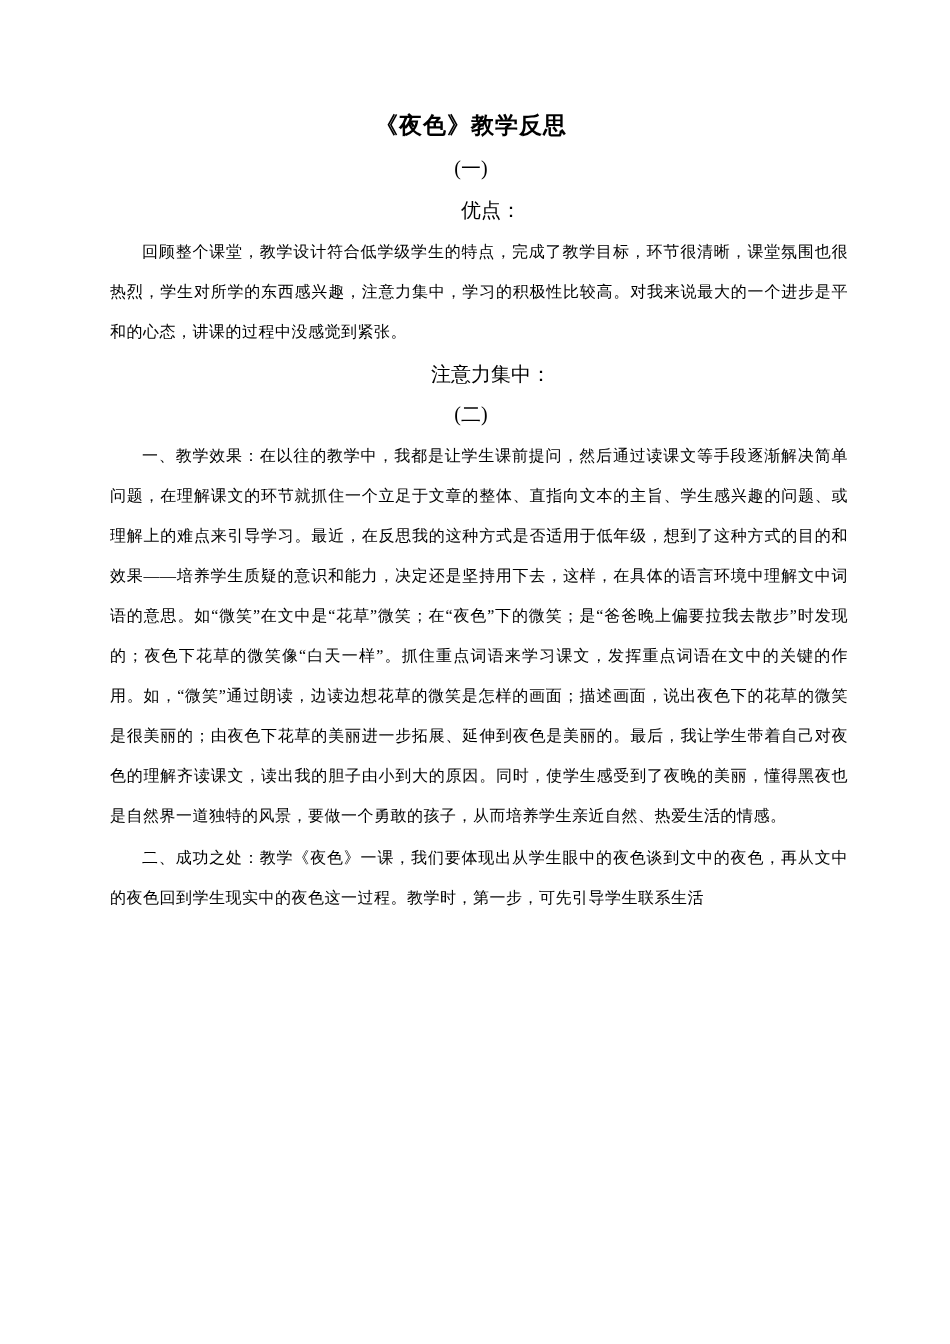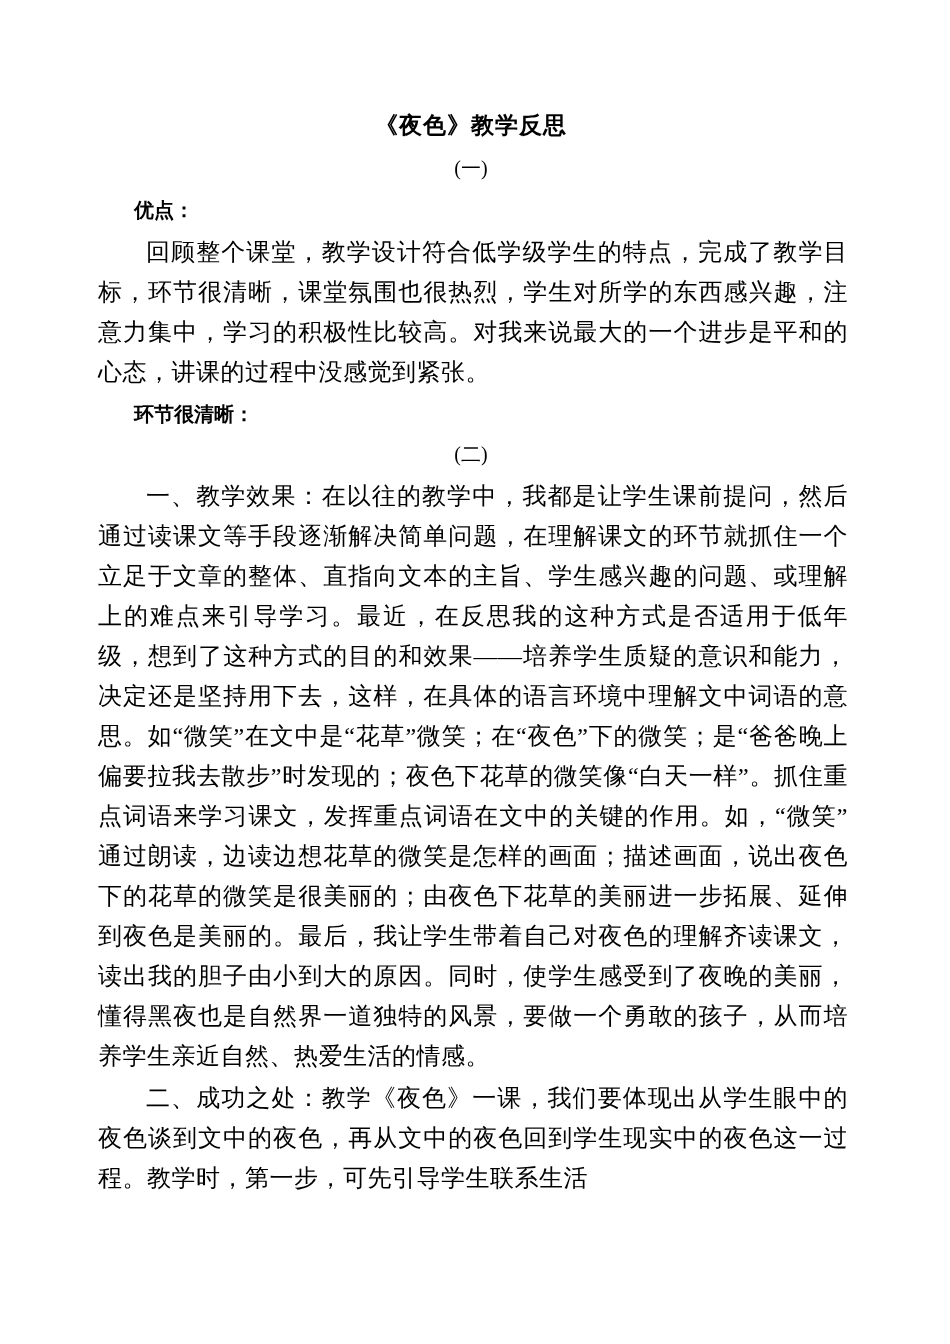--- a/index.html
+++ b/index.html
@@ -30,47 +30,48 @@
   }
   .section-label {
     font-size: 20px;
     text-align: center;
     line-height: 36px;
     margin: 0 0 4px 0;
   }
   .sub-heading {
     margin: 2px 0 2px 0;
     font-size: 20px;
-    font-weight: bold;
+    font-weight: normal;
     line-height: 40px;
     text-indent: 2em;
+    text-align: center;
   }
   .body-para {
-    margin: 0 0 2px 4px;
-    font-size: 24px;
+    margin: 0 0 2px 16px;
+    font-size: 16px;
     line-height: 40px;
     text-indent: 2em;
     text-align: justify;
     letter-spacing: 0.5px;
   }
 </style>
 </head>
 <body>
 
 <div class="page">
 
   <h1 class="doc-title">《夜色》教学反思</h1>
 
   <div class="section-label">(一)</div>
 
   <h2 class="sub-heading">优点：</h2>
 
   <p class="body-para">回顾整个课堂，教学设计符合低学级学生的特点，完成了教学目标，环节很清晰，课堂氛围也很热烈，学生对所学的东西感兴趣，注意力集中，学习的积极性比较高。对我来说最大的一个进步是平和的心态，讲课的过程中没感觉到紧张。</p>
 
-  <h2 class="sub-heading">环节很清晰：</h2>
+  <h2 class="sub-heading">注意力集中：</h2>
 
 
   <div class="section-label">(二)</div>
 
 
   <p class="body-para">一、教学效果：在以往的教学中，我都是让学生课前提问，然后通过读课文等手段逐渐解决简单问题，在理解课文的环节就抓住一个立足于文章的整体、直指向文本的主旨、学生感兴趣的问题、或理解上的难点来引导学习。最近，在反思我的这种方式是否适用于低年级，想到了这种方式的目的和效果——培养学生质疑的意识和能力，决定还是坚持用下去，这样，在具体的语言环境中理解文中词语的意思。如“微笑”在文中是“花草”微笑；在“夜色”下的微笑；是“爸爸晚上偏要拉我去散步”时发现的；夜色下花草的微笑像“白天一样”。抓住重点词语来学习课文，发挥重点词语在文中的关键的作用。如，“微笑”通过朗读，边读边想花草的微笑是怎样的画面；描述画面，说出夜色下的花草的微笑是很美丽的；由夜色下花草的美丽进一步拓展、延伸到夜色是美丽的。最后，我让学生带着自己对夜色的理解齐读课文，读出我的胆子由小到大的原因。同时，使学生感受到了夜晚的美丽，懂得黑夜也是自然界一道独特的风景，要做一个勇敢的孩子，从而培养学生亲近自然、热爱生活的情感。</p>
 
   <p class="body-para">二、成功之处：教学《夜色》一课，我们要体现出从学生眼中的夜色谈到文中的夜色，再从文中的夜色回到学生现实中的夜色这一过程。教学时，第一步，可先引导学生联系生活</p>
 
 </div>

